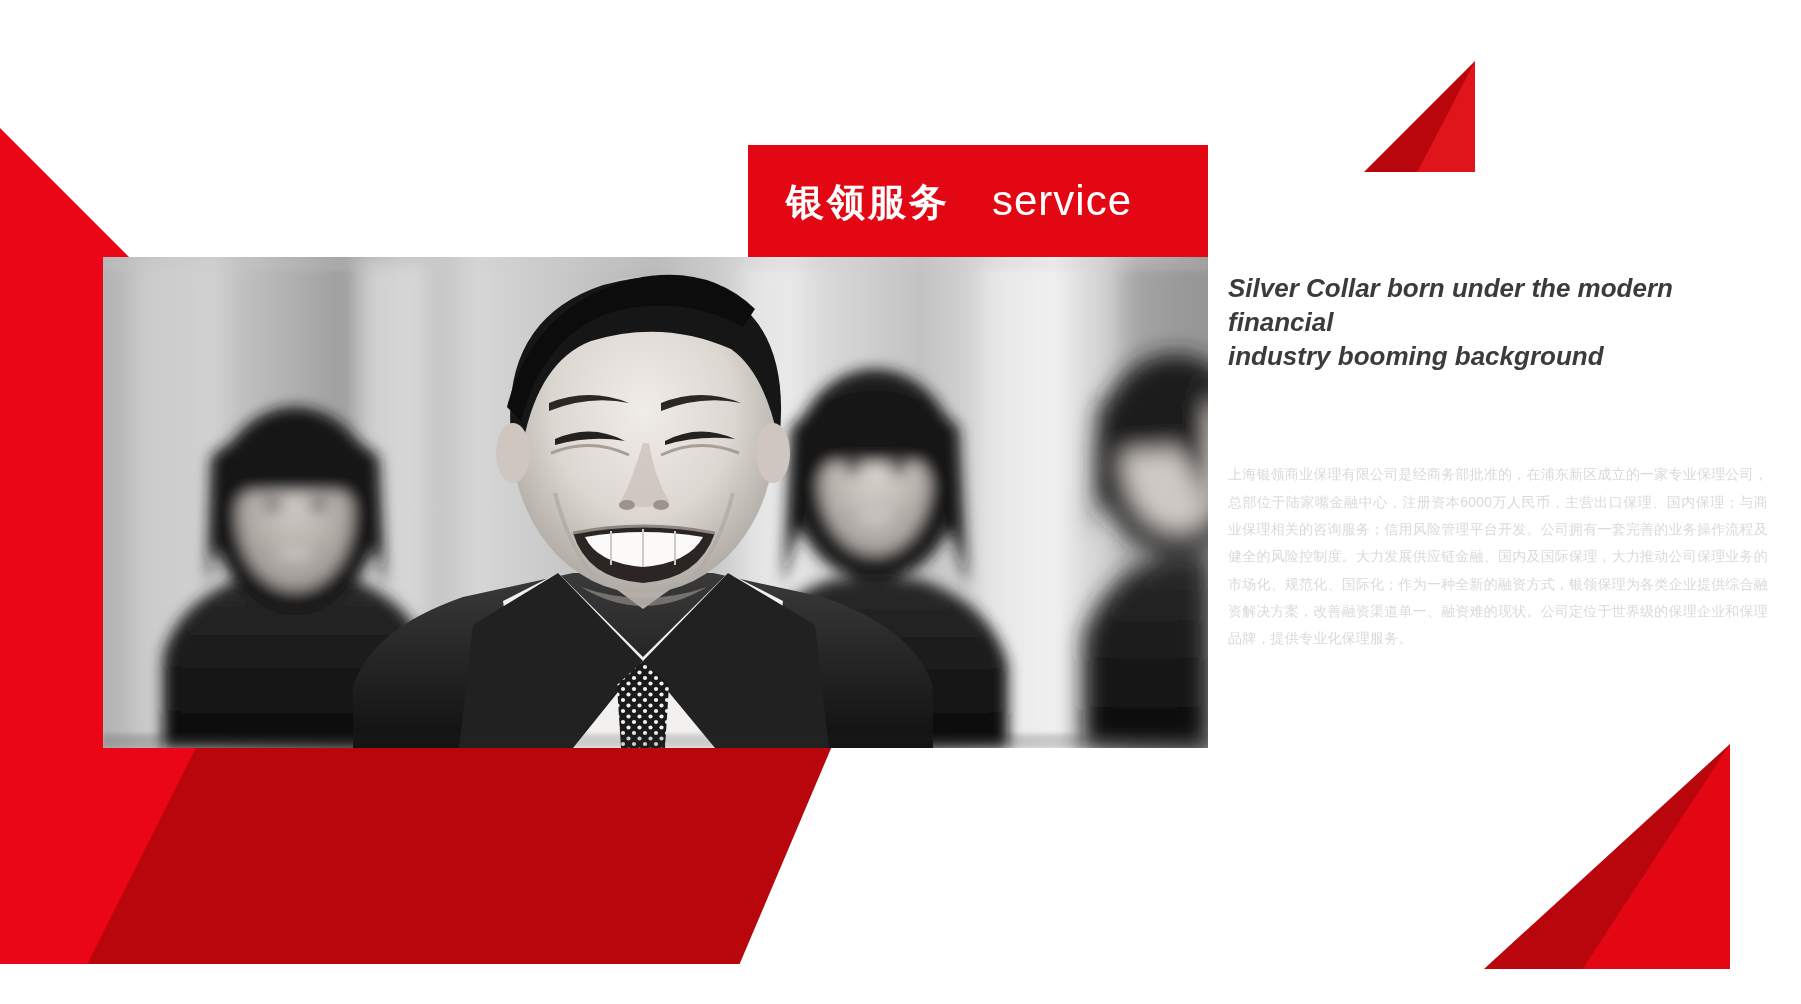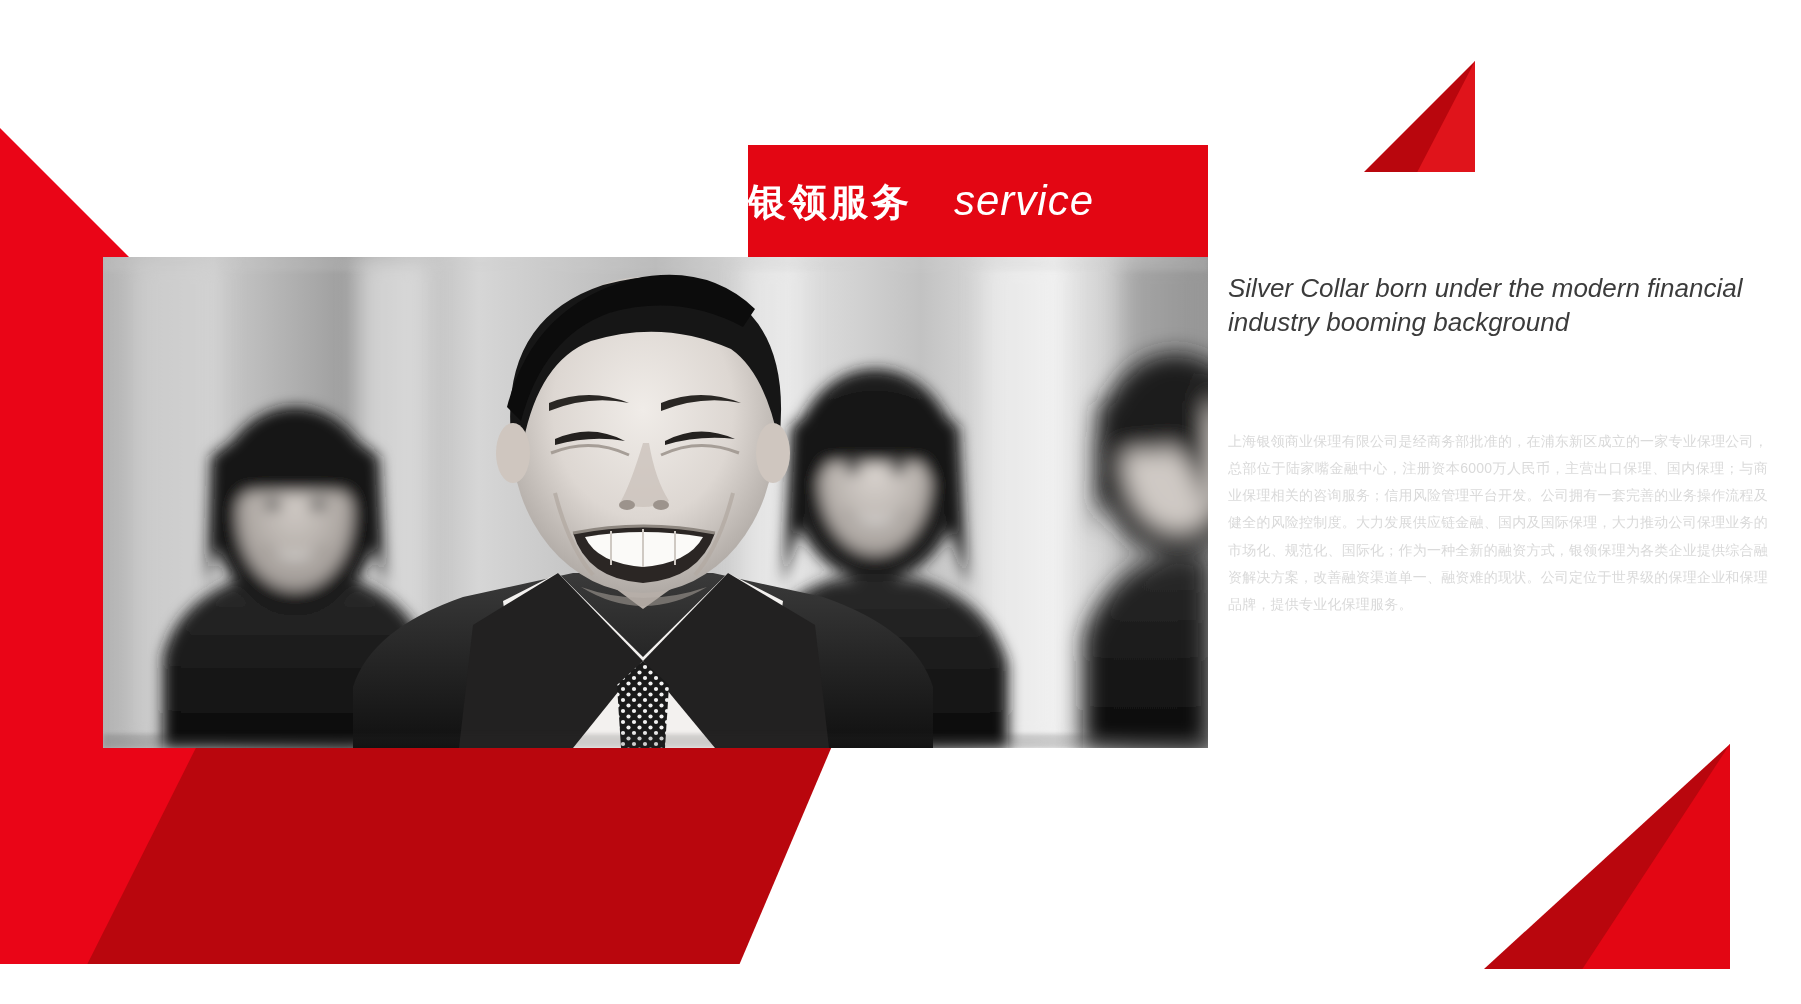--- a/index.html
+++ b/index.html
@@ -104,32 +104,32 @@
     width: 460px;
     height: 112px;
     background: #e30613;
     display: flex;
     align-items: center;
     z-index: 5;
   }
   .banner-inner {
     display: flex;
     align-items: baseline;
+    padding-left: 38px;
   }
   .banner-cn {
     color: #ffffff;
     font-size: 38px;
     font-weight: bold;
     letter-spacing: 3px;
     line-height: 1;
   }
   .banner-en {
     color: #ffffff;
     font-size: 42px;
-    font-style: italic;
     font-weight: 400;
     letter-spacing: 1px;
     margin-left: 42px;
     line-height: 1;
   }
 
   
   .photo {
     position: absolute;
     left: 103px;
@@ -150,21 +150,21 @@
     width: 540px;
     z-index: 6;
   }
   .headline {
     color: #3b3b3b;
     font-size: 26px;
     font-style: italic;
     line-height: 1.3;
     letter-spacing: 0px;
     margin: 0;
-    font-weight: 400;
+    font-weight: 700;
     white-space: pre-line;
   }
   .body-copy {
     margin: 0;
     margin-top: 88px;
     color: #dadada;
     font-size: 14px;
     line-height: 1.95;
     letter-spacing: 0.2px;
     text-align: justify;

